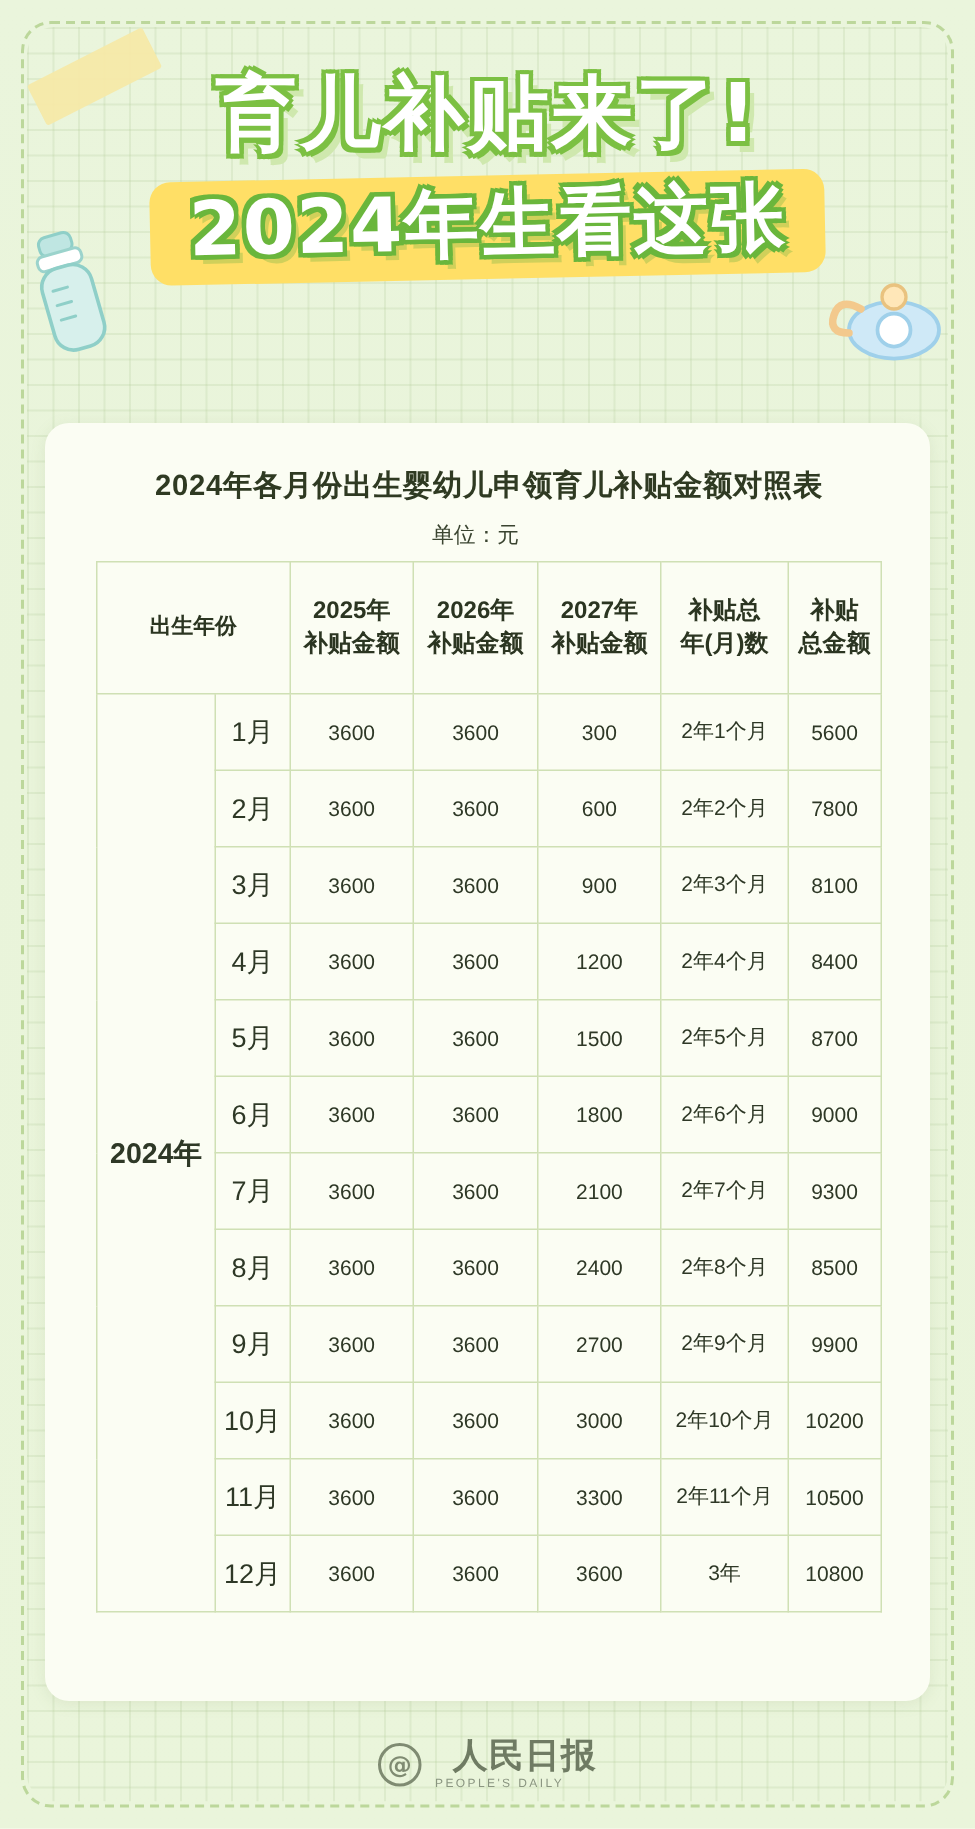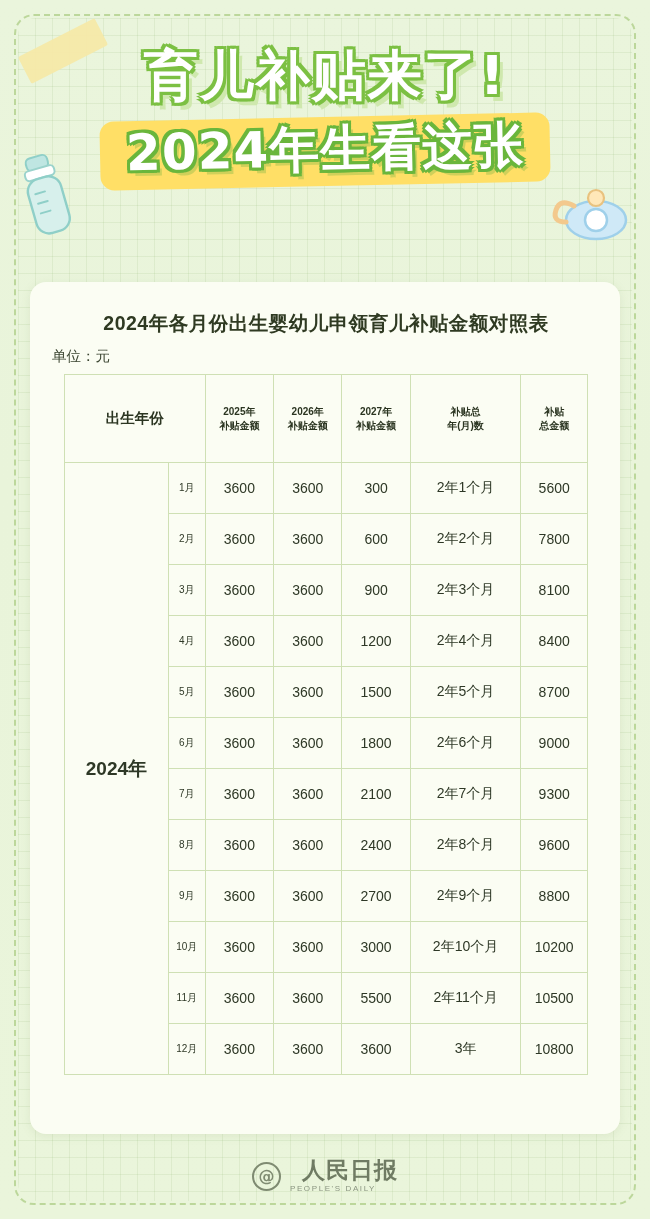--- a/index.html
+++ b/index.html
@@ -108,21 +108,21 @@
   }
   .card-title {
     text-align: center;
     font-size: 19.5px;
     font-weight: 700;
     color: #2f3a22;
     letter-spacing: .5px;
     margin-top: 6px;
   }
   .unit {
-    text-align: left;
+    text-align: center;
     font-size: 14.5px;
     color: #3a4430;
     margin: 10px 18px 8px 0;
   }
 
   table {
     width: 100%;
     border-collapse: collapse;
     font-size: 14px;
     color: #2e3826;
@@ -132,31 +132,31 @@
     border: 1px solid #cfe0b4;
     text-align: center;
     padding: 0;
     height: 51px;
     font-weight: 400;
     background: transparent;
   }
   thead th {
     height: 88px;
     font-weight: 700;
-    font-size: 10px;
+    font-size: 16px;
     line-height: 1.35;
     color: #2b3521;
   }
   thead th.wide { font-size: 14.5px; }
   td.year-cell {
     font-weight: 700;
     font-size: 19px;
     vertical-align: middle;
   }
-  td.month-cell { font-size: 10px; }
+  td.month-cell { font-size: 18px; }
   .tbl-wrap { padding: 0 12px; }
 
   
   .footer {
     position: absolute;
     left: 0; bottom: 26px; width: 650px;
     display: flex; align-items: center; justify-content: center;
     gap: 9px;
   }
   .logo-circle {
@@ -278,43 +278,43 @@
               <td>2100</td>
               <td>2年7个月</td>
               <td>9300</td>
             </tr>
             <tr>
               <td class="month-cell">8月</td>
               <td>3600</td>
               <td>3600</td>
               <td>2400</td>
               <td>2年8个月</td>
-              <td>9600</td>
+              <td>8500</td>
             </tr>
             <tr>
               <td class="month-cell">9月</td>
               <td>3600</td>
               <td>3600</td>
               <td>2700</td>
               <td>2年9个月</td>
-              <td>8800</td>
+              <td>9900</td>
             </tr>
             <tr>
               <td class="month-cell">10月</td>
               <td>3600</td>
               <td>3600</td>
               <td>3000</td>
               <td>2年10个月</td>
               <td>10200</td>
             </tr>
             <tr>
               <td class="month-cell">11月</td>
               <td>3600</td>
               <td>3600</td>
-              <td>5500</td>
+              <td>3300</td>
               <td>2年11个月</td>
               <td>10500</td>
             </tr>
             <tr>
               <td class="month-cell">12月</td>
               <td>3600</td>
               <td>3600</td>
               <td>3600</td>
               <td>3年</td>
               <td>10800</td>

